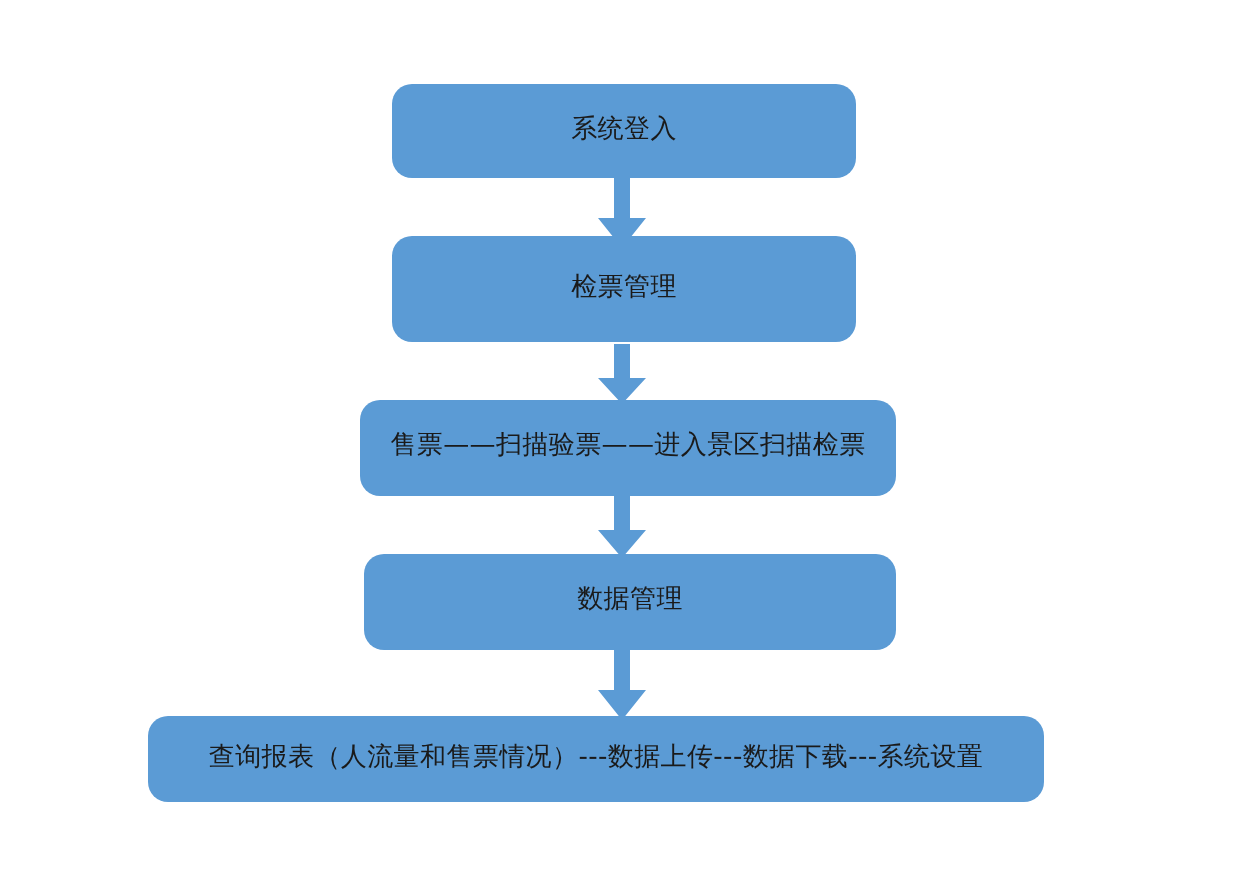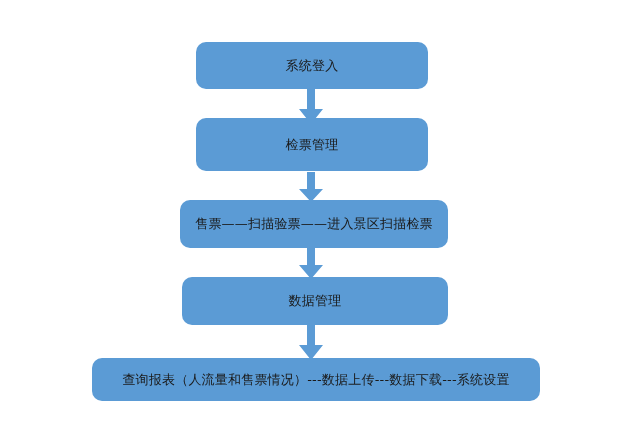--- a/index.html
+++ b/index.html
@@ -40,21 +40,21 @@
   .node .label {
     display: inline-block;
     transform: translateY(-0.5px);
   }
 
   
   #node-login      { left: 196px; top: 42px;  width: 232px; height: 47px; }
   #node-ticketmgmt { left: 196px; top: 118px; width: 232px; height: 53px; }
   #node-ticketflow { left: 180px; top: 200px; width: 268px; height: 48px; }
   #node-datamgmt   { left: 182px; top: 277px; width: 266px; height: 48px; text-align: right; }
-  #node-functions  { left:  92px; top: 358px; width: 448px; height: 43px; }
+  #node-functions  { left:  74px; top: 358px; width: 448px; height: 43px; }
 
   
   .arrow {
     position: absolute;
     display: block;
   }
   #arrow-1 { left: 296px; top: 86px;  width: 30px; height: 38px; }
   #arrow-2 { left: 296px; top: 172px; width: 30px; height: 30px; }
   #arrow-3 { left: 296px; top: 245px; width: 30px; height: 34px; }
   #arrow-4 { left: 296px; top: 322px; width: 30px; height: 38px; }

